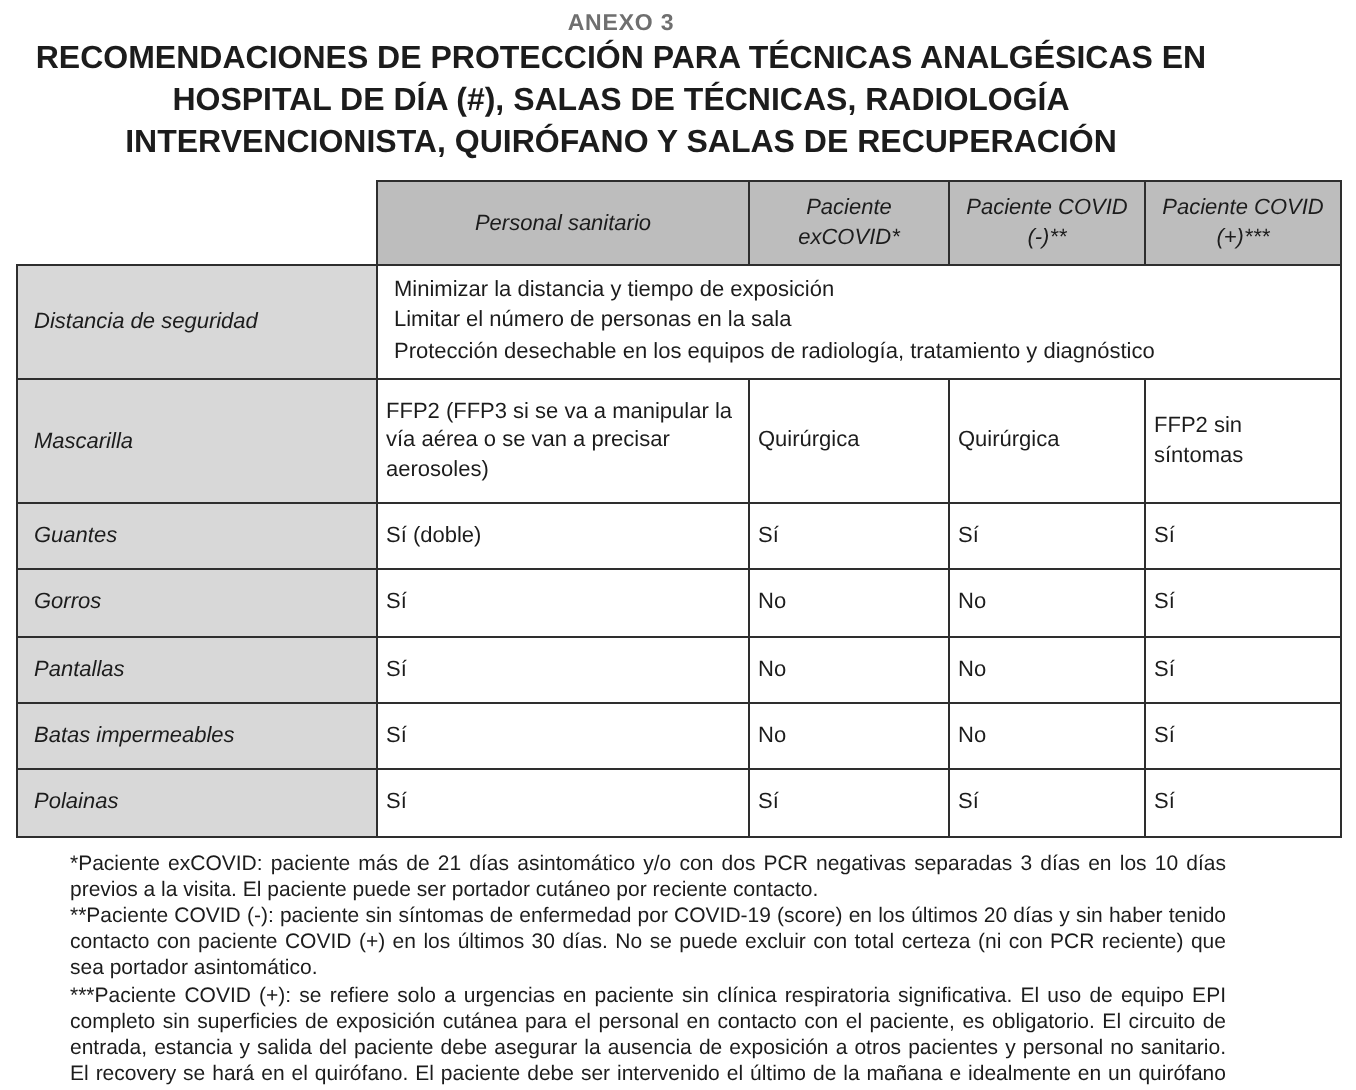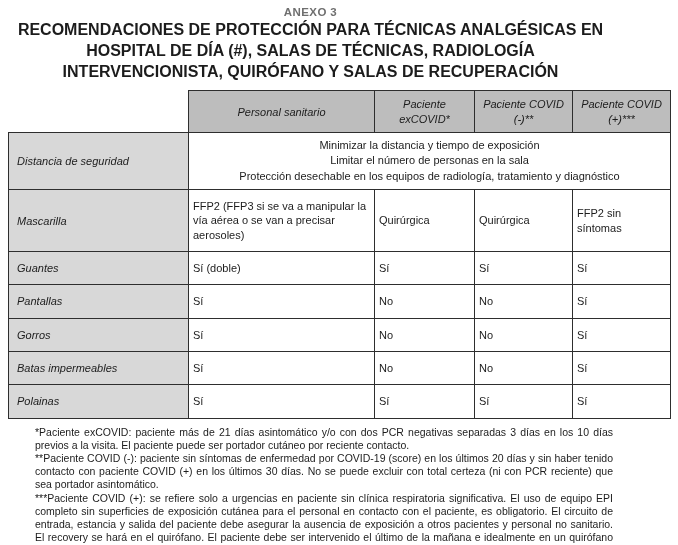--- a/index.html
+++ b/index.html
@@ -57,21 +57,21 @@
     text-align: left;
     padding: 8px 6px 8px 8px;
   }
   .rec-table td.value {
     text-align: left;
     background: #ffffff;
     padding: 9px 4px;
     line-height: 1.3;
   }
   .rec-table td.merged {
-    text-align: center;
+    text-align: left;
     background: #ffffff;
     padding: 5px 8px;
   }
   .rec-table td.merged div { line-height: 1.4; }
 
   .footnotes {
     margin-top: 7px;
     font-size: 10.5px;
     line-height: 1.26;
     text-align: justify;
@@ -125,29 +125,29 @@
 
     <tr>
       <td class="row-label">Guantes</td>
       <td class="value">Sí (doble)</td>
       <td class="value">Sí</td>
       <td class="value">Sí</td>
       <td class="value">Sí</td>
     </tr>
 
     <tr>
-      <td class="row-label">Pantallas</td>
+      <td class="row-label">Gorros</td>
       <td class="value">Sí</td>
       <td class="value">No</td>
       <td class="value">No</td>
       <td class="value">Sí</td>
     </tr>
 
     <tr>
-      <td class="row-label">Gorros</td>
+      <td class="row-label">Pantallas</td>
       <td class="value">Sí</td>
       <td class="value">No</td>
       <td class="value">No</td>
       <td class="value">Sí</td>
     </tr>
 
     <tr>
       <td class="row-label">Batas impermeables</td>
       <td class="value">Sí</td>
       <td class="value">No</td>

